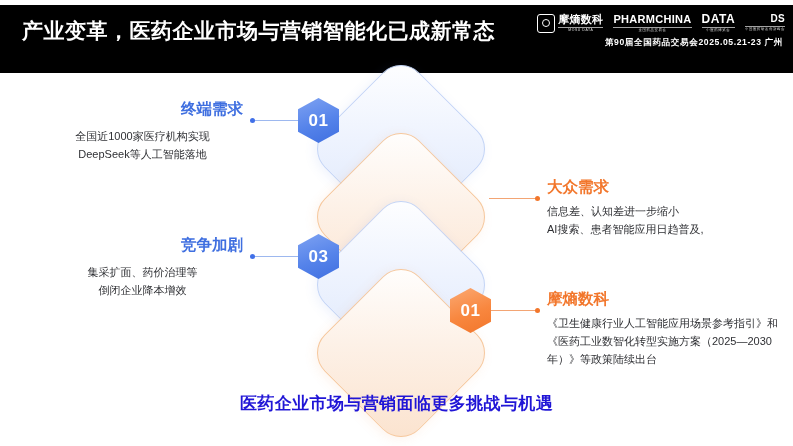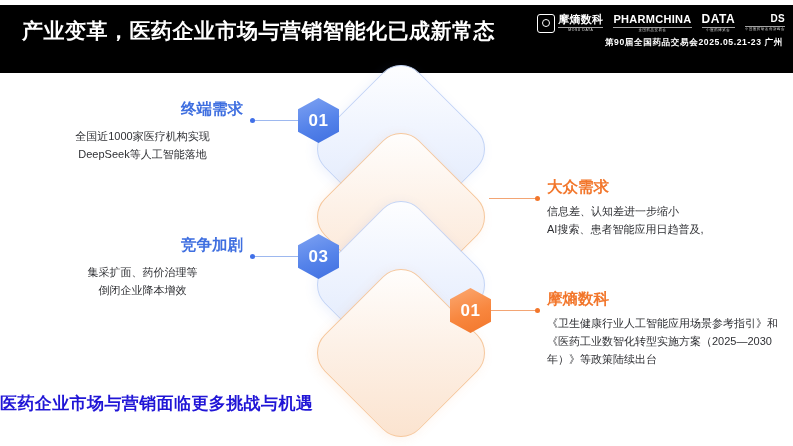--- a/index.html
+++ b/index.html
@@ -251,20 +251,21 @@
   .b4 { left: 547px; top: 290px; width: 240px; }
   .b4 .blk-body { margin-top: 8px; }
   .b4 .blk-body div { white-space: normal; }
 
   
   .footer {
     position: absolute;
     left: 0;
     top: 392px;
     width: 793px;
+    text-align: center;
     font-size: 17px;
     font-weight: 700;
     color: #2015d6;
     letter-spacing: 0.4px;
   }
 </style>
 </head>
 <body>
 
 <div class="slide">

